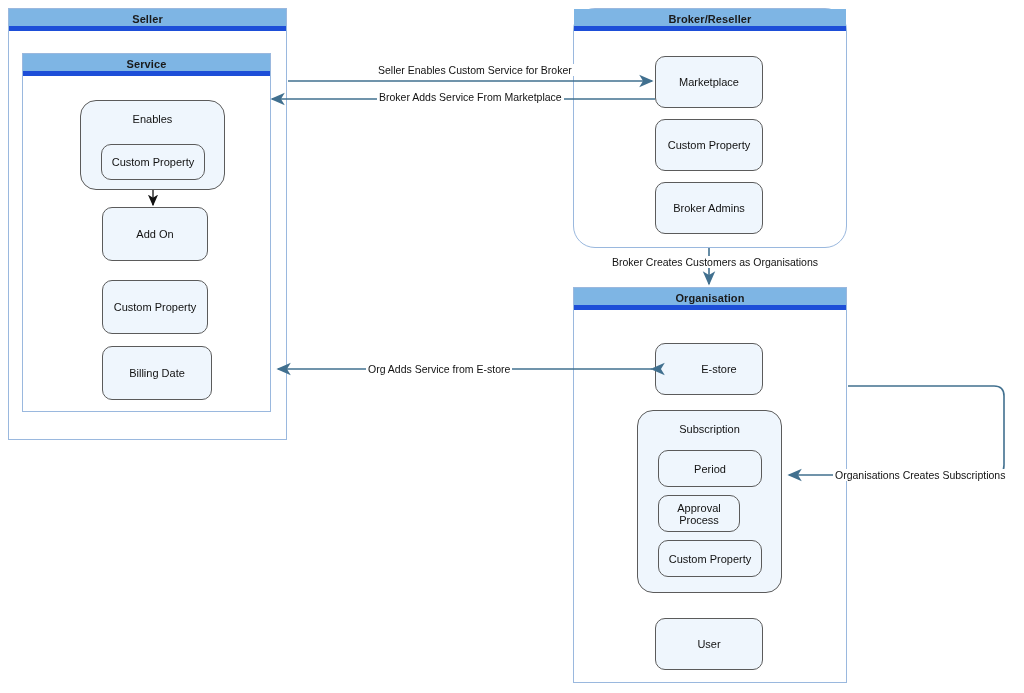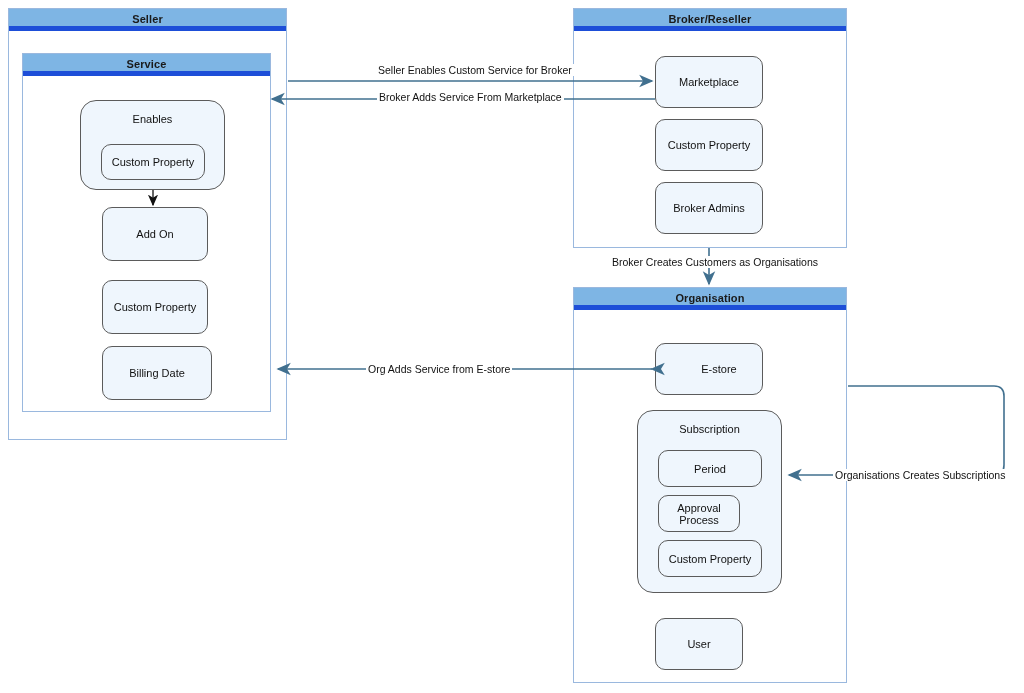--- a/index.html
+++ b/index.html
@@ -113,21 +113,21 @@
   </div>
 
   <div class="node" style="left:102px; top:280px; width:106px; height:54px;">
     <span>Custom Property</span>
   </div>
 
   <div class="node" style="left:102px; top:346px; width:110px; height:54px;">
     <span>Billing Date</span>
   </div>
 
-  <div class="lane" style="left:573px; top:8px; width:274px; height:240px;">
+  <div class="lane" style="left:573px; top:8px; width:274px; height:240px;border-radius:22px;">
     <div class="lane-header">Broker/Reseller</div>
   </div>
 
   <div class="node" style="left:655px; top:56px; width:108px; height:52px;">
     <span>Marketplace</span>
   </div>
 
   <div class="node" style="left:655px; top:119px; width:108px; height:52px;">
     <span>Custom Property</span>
   </div>
@@ -150,21 +150,21 @@
   <div class="node" style="left:658px; top:450px; width:104px; height:37px;text-align:right;">
     <span>Period</span>
   </div>
   <div class="node" style="left:658px; top:495px; width:82px; height:37px;">
     <span>Approval Process</span>
   </div>
   <div class="node" style="left:658px; top:540px; width:104px; height:37px;">
     <span>Custom Property</span>
   </div>
 
-  <div class="node" style="left:655px; top:618px; width:88px; height:52px;">
+  <div class="node" style="left:655px; top:618px; width:108px; height:52px;">
     <span>User</span>
   </div>
 
   <svg class="layer" viewBox="0 0 1024 693">
     <defs>
       <marker id="ah" markerWidth="9" markerHeight="9" refX="8" refY="4.5" orient="auto" markerUnits="strokeWidth">
         <path d="M0,0.6 L9,4.5 L0,8.4 L2.4,4.5 Z" fill="#41708f"></path>
       </marker>
       <marker id="ah-blk" markerWidth="9" markerHeight="9" refX="8" refY="4.5" orient="auto" markerUnits="strokeWidth">
         <path d="M0,0.6 L9,4.5 L0,8.4 L2.4,4.5 Z" fill="#111111"></path>

